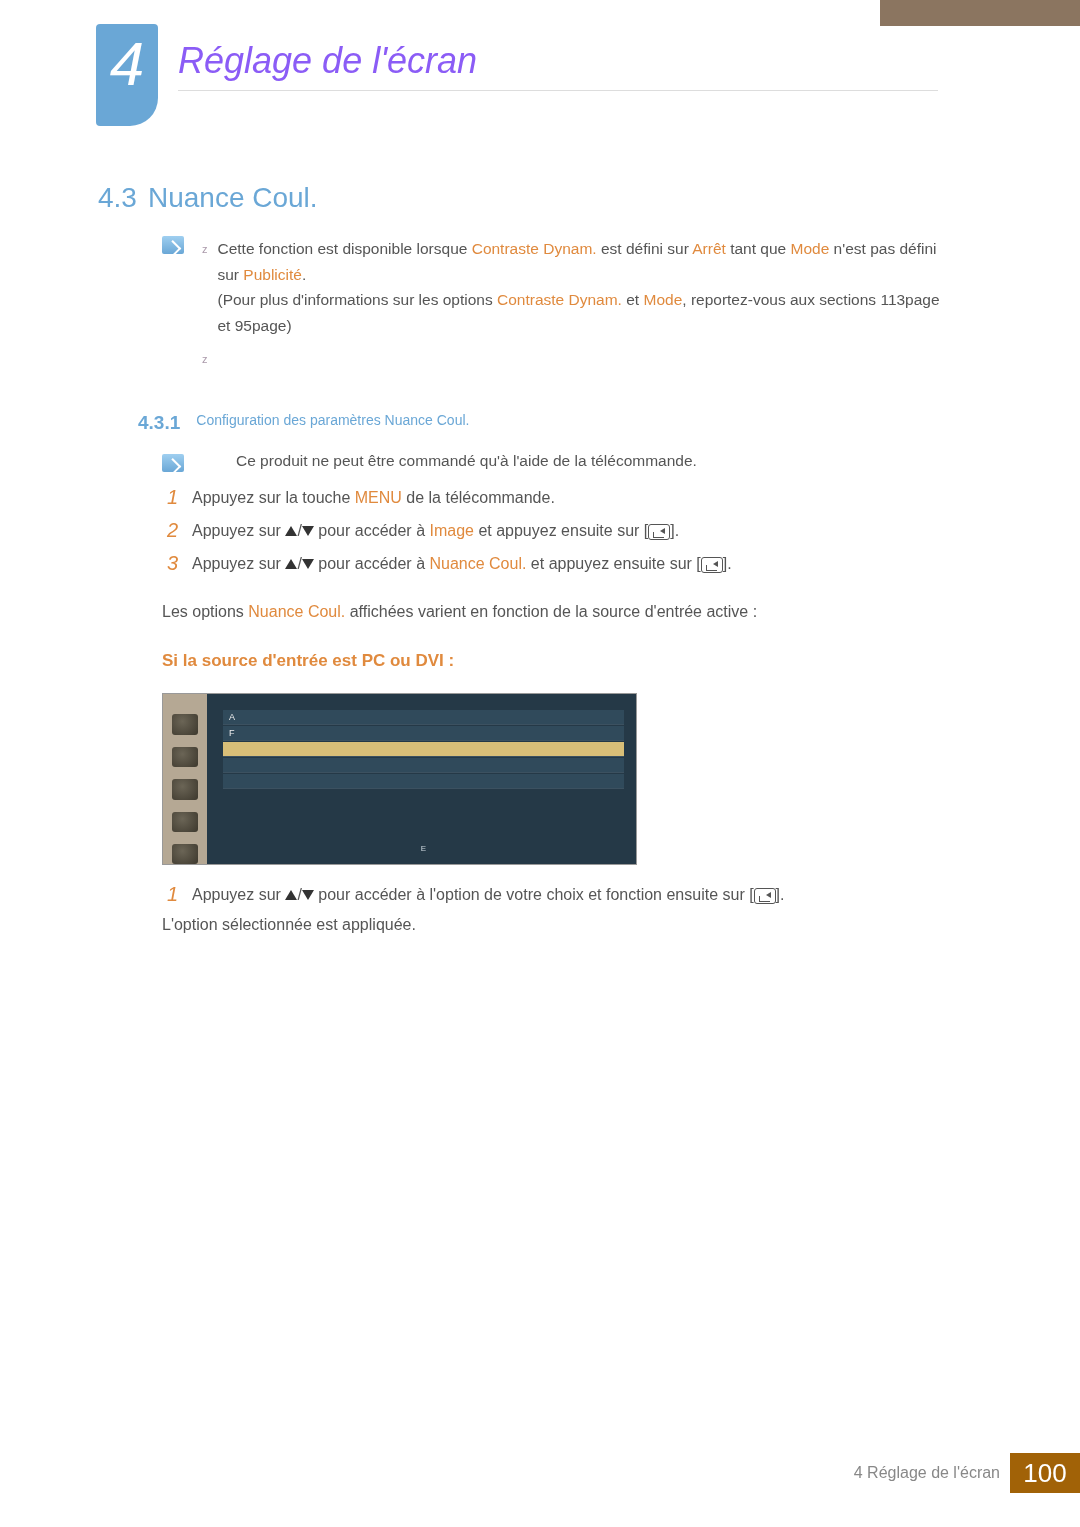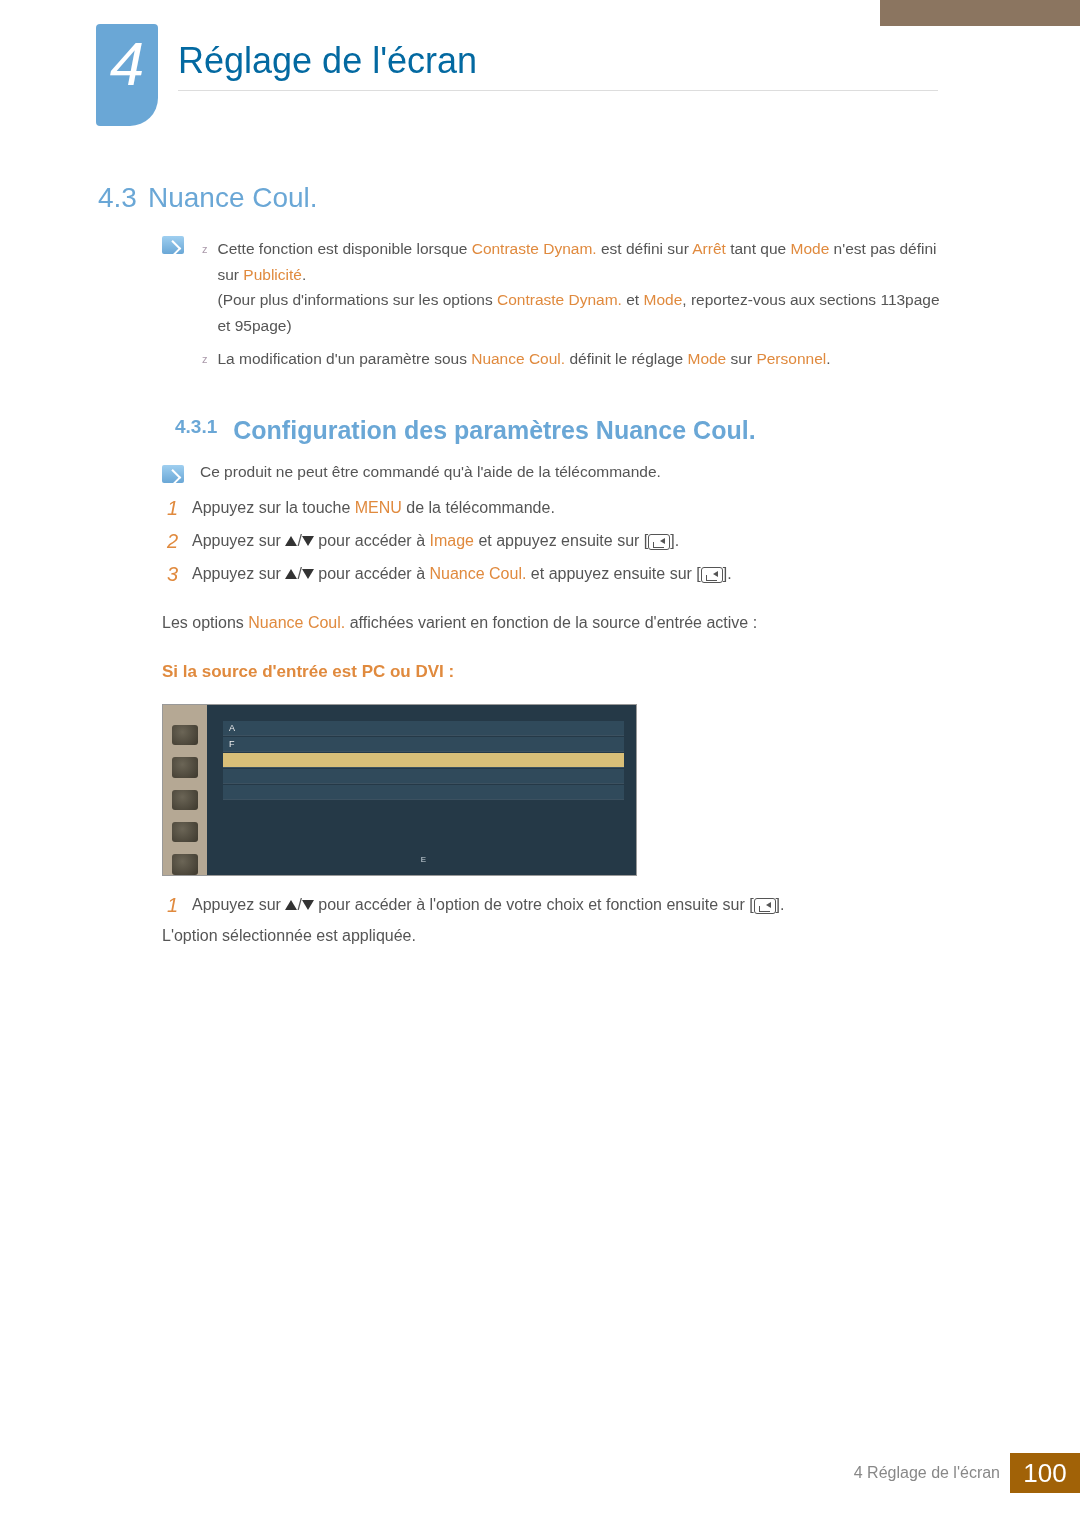--- a/index.html
+++ b/index.html
@@ -32,22 +32,23 @@
     font-weight: 300;
     text-align: center;
     line-height: 80px;
     border-radius: 4px 4px 28px 4px;
     font-style: italic;
   }
   .chapter-title {
     position: absolute;
     left: 178px; top: 40px;
     font-size: 36px;
-    color: #0369a1;
+    color: #8b5cf6;
     font-weight: 400;
+    font-style: italic;
   }
   .chapter-title::after {
     content: "";
     display: block;
     width: 760px;
     border-bottom: 1px solid #ddd;
     margin-top: 8px;
   }
   .content {
     position: absolute;
@@ -71,23 +72,23 @@
     position: absolute; right: 1px; bottom: -2px;
     width: 10px; height: 10px;
     border-right: 2px solid #fff;
     border-bottom: 2px solid #fff;
     transform: rotate(-45deg) translate(-2px,-4px);
   }
   .note-list { flex: 1; font-size: 15.5px; color: #555; line-height: 1.65; }
   .note-list .bullet { display: flex; gap: 10px; margin-bottom: 8px; }
   .note-list .z { color: #a9a; font-size: 11px; padding-top: 4px; }
   .orange { color: #e08a3e; }
-  .subsection { margin-left: 77px; margin-top: 36px; display: flex; gap: 16px; }
+  .subsection { margin-left: 40px; margin-top: 36px; display: flex; gap: 16px; }
   .sub-num { color: #6aa7d6; font-size: 19px; font-weight: 600; }
-  .sub-title { color: #6aa7d6; font-size: 25px; font-weight: 700; }
+  .sub-title { color: #6aa7d6; font-size: 14px; font-weight: 400; }
   .substep-icon { margin-left: 64px; margin-top: 18px; display: flex; gap: 16px; align-items: flex-start; }
   .substep-icon .note-icon { margin-top: 2px; }
   .steps { margin-left: 64px; margin-top: 14px; }
   .step-row { display: flex; gap: 14px; margin-bottom: 10px; font-size: 16px; color: #555; align-items: center; }
   .step-num { color: #e08a3e; font-style: italic; font-size: 20px; width: 16px; text-align: right; }
   .arrow-up, .arrow-down {
     display: inline-block; width: 0; height: 0;
     border-left: 6px solid transparent; border-right: 6px solid transparent;
   }
   .arrow-up { border-bottom: 10px solid #333; }
@@ -193,35 +194,32 @@
       <div class="bullet">
         <span class="z">z</span>
         <span>
           <span>Cette fonction est disponible lorsque </span><span class="orange">Contraste Dynam.</span><span> est défini sur </span><span class="orange">Arrêt</span><span> tant que </span><span class="orange">Mode</span><span> n'est pas défini sur </span><span class="orange">Publicité</span><span>.</span>
           <br>
           <span>(Pour plus d'informations sur les options </span><span class="orange">Contraste Dynam.</span><span> et </span><span class="orange">Mode</span><span>, reportez-vous aux sections 113page et 95page)</span>
         </span>
       </div>
       <div class="bullet">
         <span class="z">z</span>
-        <span>
-          <span>La modification d'un paramètre sous </span><span class="orange">Nuance Coul.</span><span> définit le réglage </span><span class="orange">Mode</span><span> sur </span><span class="orange">Personnel</span><span>.</span>
-        </span>
       </div>
     </div>
   </div>
 
   <div class="subsection">
     <div class="sub-num">4.3.1</div>
     <div class="sub-title">Configuration des paramètres Nuance Coul.</div>
   </div>
 
   <div class="substep-icon">
     <div class="note-icon"></div>
-    <div style="color:#555;font-size:15.5px;">Ce produit ne peut être commandé qu'à l'aide de la télécommande.</div>
+    <div style="color:#555;font-size:15.5px;margin-left:36px;">Ce produit ne peut être commandé qu'à l'aide de la télécommande.</div>
   </div>
 
   <div class="steps">
     <div class="step-row">
       <span class="step-num">1</span>
       <span>
         <span>Appuyez sur la touche </span><span class="orange">MENU</span><span> de la télécommande.</span>
       </span>
     </div>
     <div class="step-row">

